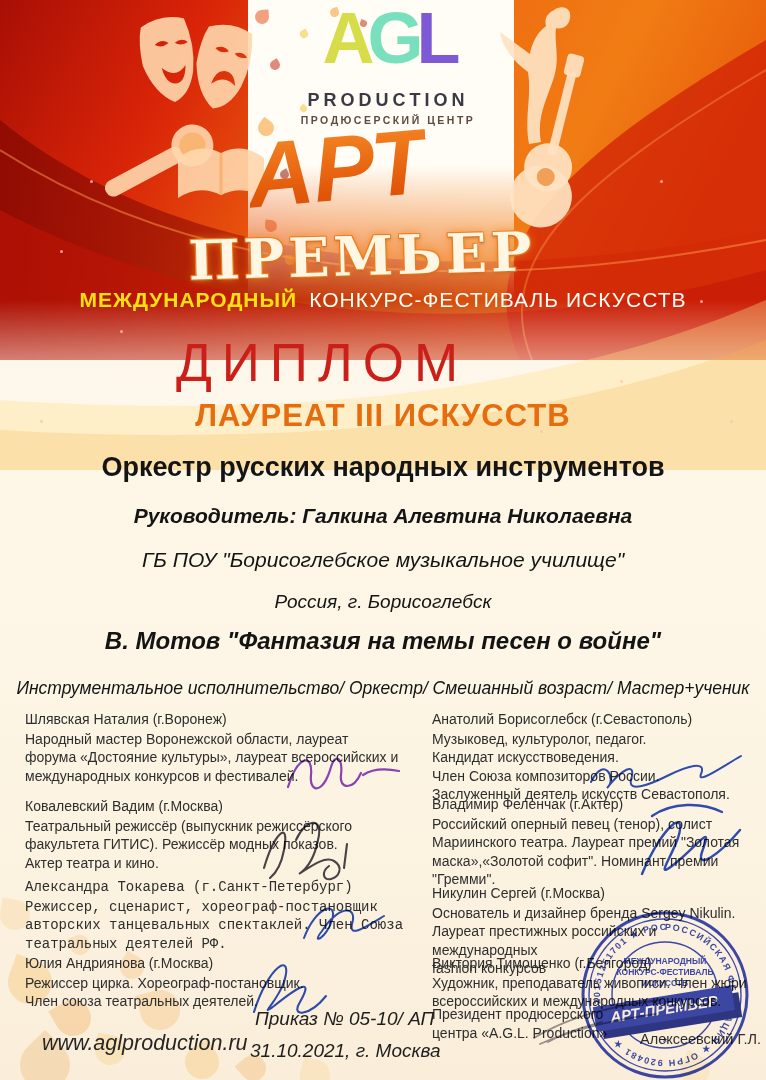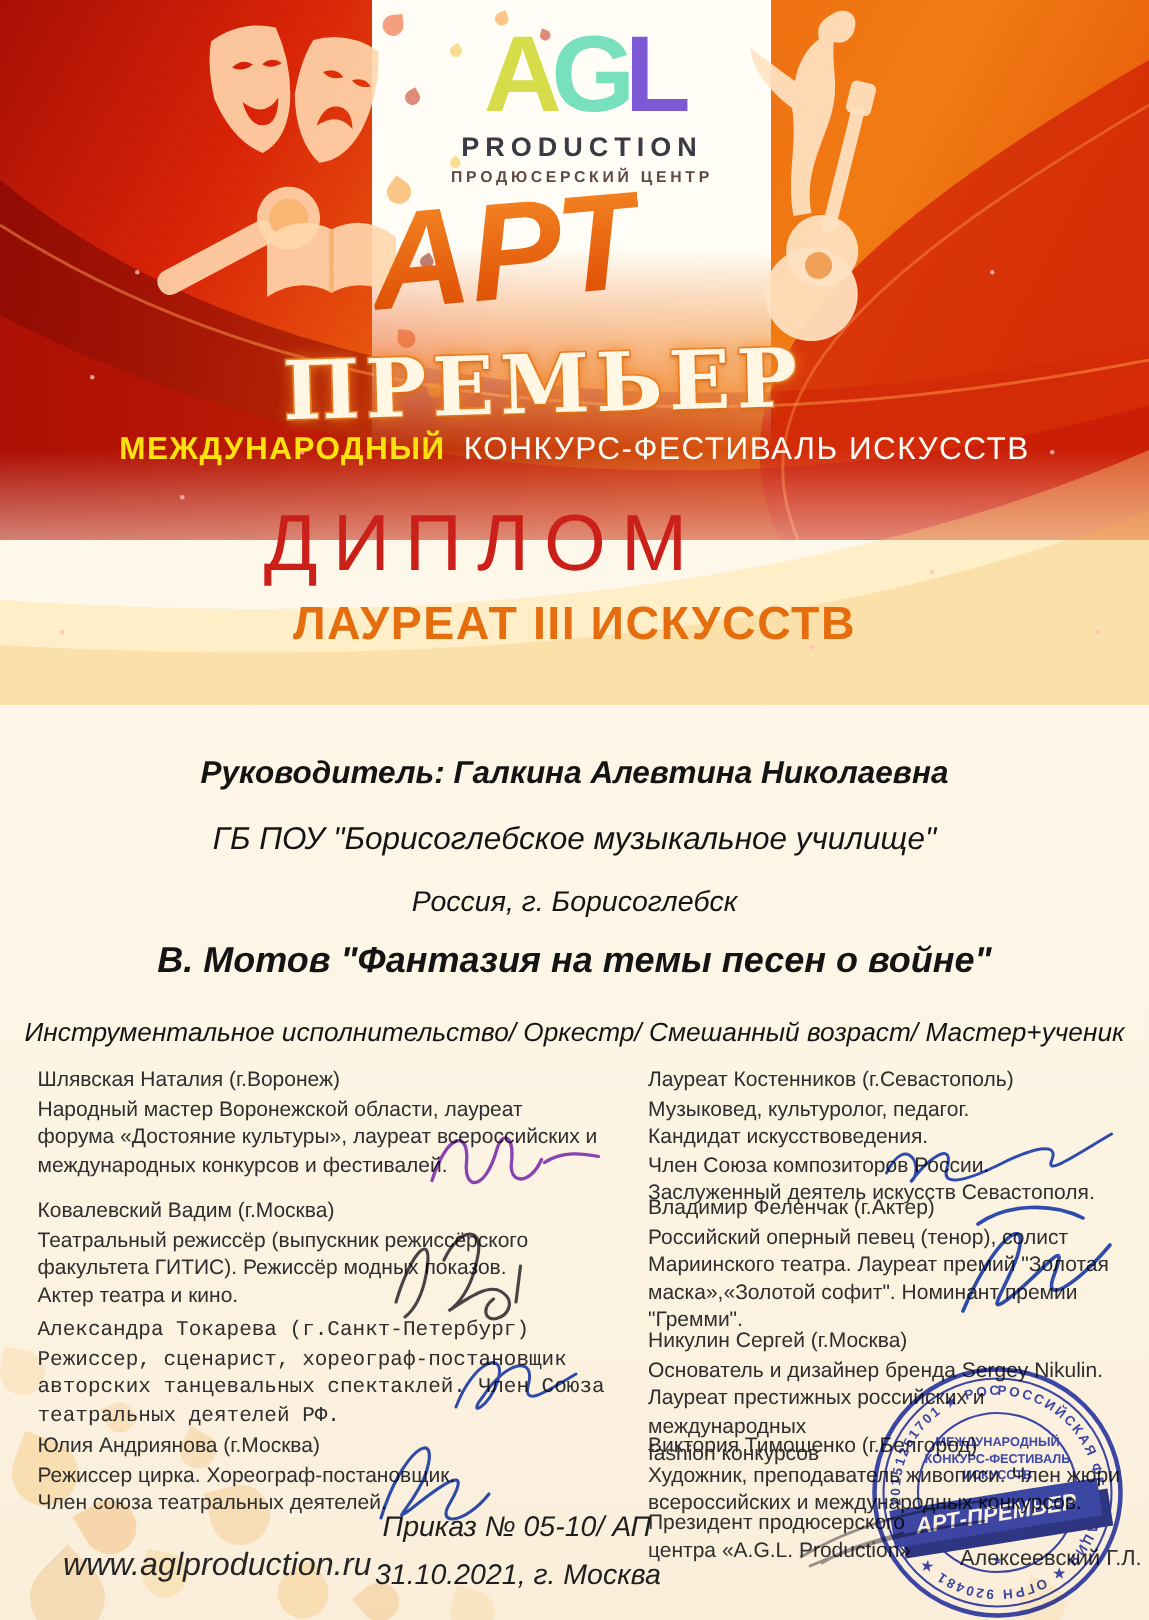--- a/index.html
+++ b/index.html
@@ -7,24 +7,24 @@
         background:linear-gradient(to bottom,#fdf8ec 0,#fdf6e6 60%,#faeeda 100%);
         font-family:"Liberation Sans",sans-serif;}
   .abs{position:absolute;}
   
   #header-bg{left:0;top:0;width:766px;height:470px;}
   #panel{left:248px;top:0;width:266px;height:300px;
          background:linear-gradient(to bottom,#fffdf6 0,#fffdf6 55%,rgba(255,253,246,0) 100%);}
   .dot{position:absolute;border-radius:50%;background:rgba(255,190,190,.8);}
   .leaf{position:absolute;border-radius:0 55% 55% 55%;}
   
-  #logo{top:14px;left:388px;transform:translateX(-50%);text-align:center;z-index:3;}
+  #logo{top:2px;left:388px;transform:translateX(-50%);text-align:center;z-index:3;}
   #logo .letters{font-size:72px;font-weight:bold;letter-spacing:-7px;line-height:72px;}
   #logo .la{color:#d6dc4a;} #logo .lg{color:#79e0bd;} #logo .ll{color:#7e59d6;}
-  #logo .prod{font-size:18px;font-weight:bold;letter-spacing:4px;color:#3a3a45;margin-top:2px;}
+  #logo .prod{font-size:18px;font-weight:bold;letter-spacing:4px;color:#3a3a45;margin-top:16px;}
   #logo .sub{font-size:10.5px;letter-spacing:2.5px;color:#5f4a42;margin-top:3px;font-weight:bold;}
   
   #art{top:122px;left:337px;transform:translateX(-50%) rotate(-5deg);
        font-size:92px;font-weight:bold;font-style:italic;line-height:92px;
        background:linear-gradient(180deg,#f68a28 0%,#e35a0a 70%,#d84c06 100%);
        -webkit-background-clip:text;background-clip:text;color:transparent;z-index:3;}
   #premier{top:224px;left:362px;transform:translateX(-50%) rotate(-1.5deg);
        font-family:"DejaVu Serif","Liberation Serif",serif;font-weight:bold;
        font-size:54px;letter-spacing:4px;color:#fff6e4;z-index:3;
        text-shadow:0 0 10px rgba(240,130,30,.95),0 2px 3px rgba(190,80,10,.6),
@@ -134,20 +134,21 @@
 
   <div id="art" class="abs">АРТ</div>
   <div id="premier" class="abs">ПРЕМЬЕР</div>
   <div id="intl-line" class="abs">
     <span class="y">МЕЖДУНАРОДНЫЙ</span><span class="w">КОНКУРС-ФЕСТИВАЛЬ ИСКУССТВ</span>
   </div>
 
   <div id="diploma" class="abs">ДИПЛОМ</div>
   <div id="degree" class="abs">ЛАУРЕАТ III ИСКУССТВ</div>
 
+  <div id="recipient-name" class="abs cline">Оркестр русских народных инструментов</div>
   <div id="leader" class="abs cline">Руководитель: Галкина Алевтина Николаевна</div>
   <div id="institution" class="abs cline">ГБ ПОУ "Борисоглебское музыкальное училище"</div>
   <div id="location" class="abs cline">Россия, г. Борисоглебск</div>
   <div id="piece" class="abs cline">В. Мотов "Фантазия на темы песен о войне"</div>
   <div id="category" class="abs cline">Инструментальное исполнительство/ Оркестр/ Смешанный возраст/ Мастер+ученик</div>
 
   <div id="jury-left" class="abs jury-col">
       <div class="jury-entry" style="top: 710px;">
         <div class="jury-name">Шлявская Наталия (г.Воронеж)</div>
         <div class="jury-desc">Народный мастер Воронежской области, лауреат
@@ -167,21 +168,21 @@
 театральных деятелей РФ.</div>
       </div>
       <div class="jury-entry" style="top: 954px;">
         <div class="jury-name">Юлия Андриянова (г.Москва)</div>
         <div class="jury-desc">Режиссер цирка. Хореограф-постановщик.
 Член союза театральных деятелей.</div>
       </div>
     </div>
   <div id="jury-right" class="abs jury-col">
       <div class="jury-entry" style="top: 710px;">
-        <div class="jury-name">Лауреат Костенников (г.Севастополь)</div>
+        <div class="jury-name">Анатолий Борисоглебск (г.Севастополь)</div>
         <div class="jury-desc">Музыковед, культуролог, педагог.
 Кандидат искусствоведения.
 Член Союза композиторов России.
 Заслуженный деятель искусств Севастополя.</div>
       </div>
       <div class="jury-entry" style="top: 795px;">
         <div class="jury-name">Владимир Феленчак (г.Актер)</div>
         <div class="jury-desc">Российский оперный певец (тенор), солист
 Мариинского театра. Лауреат премий "Золотая
 маска»,«Золотой софит". Номинант премии

